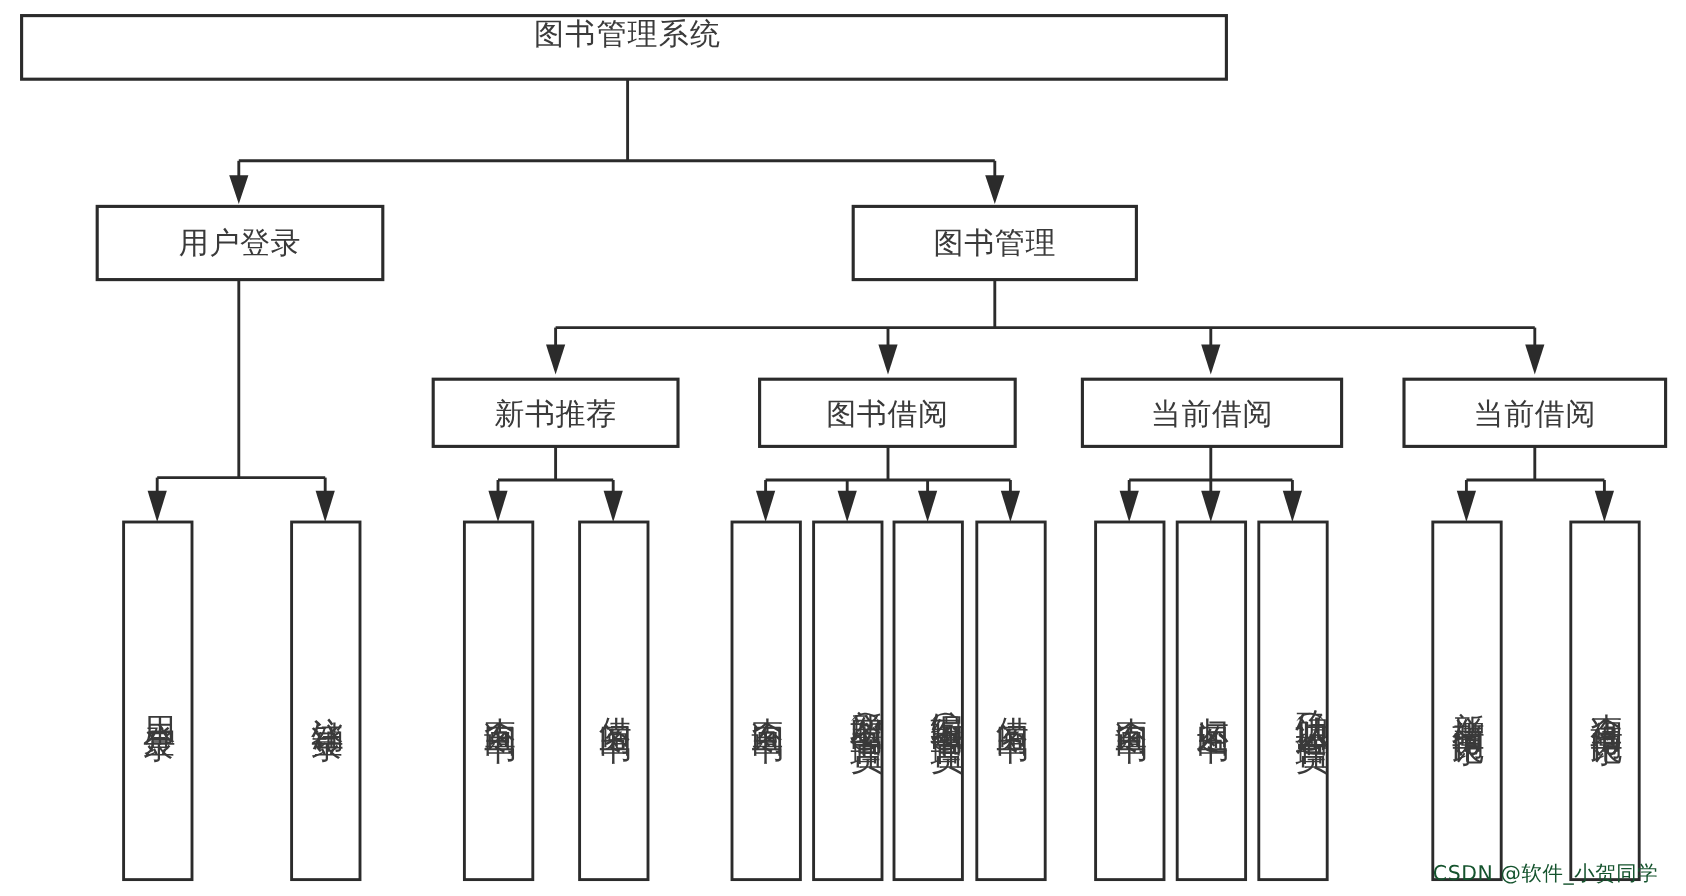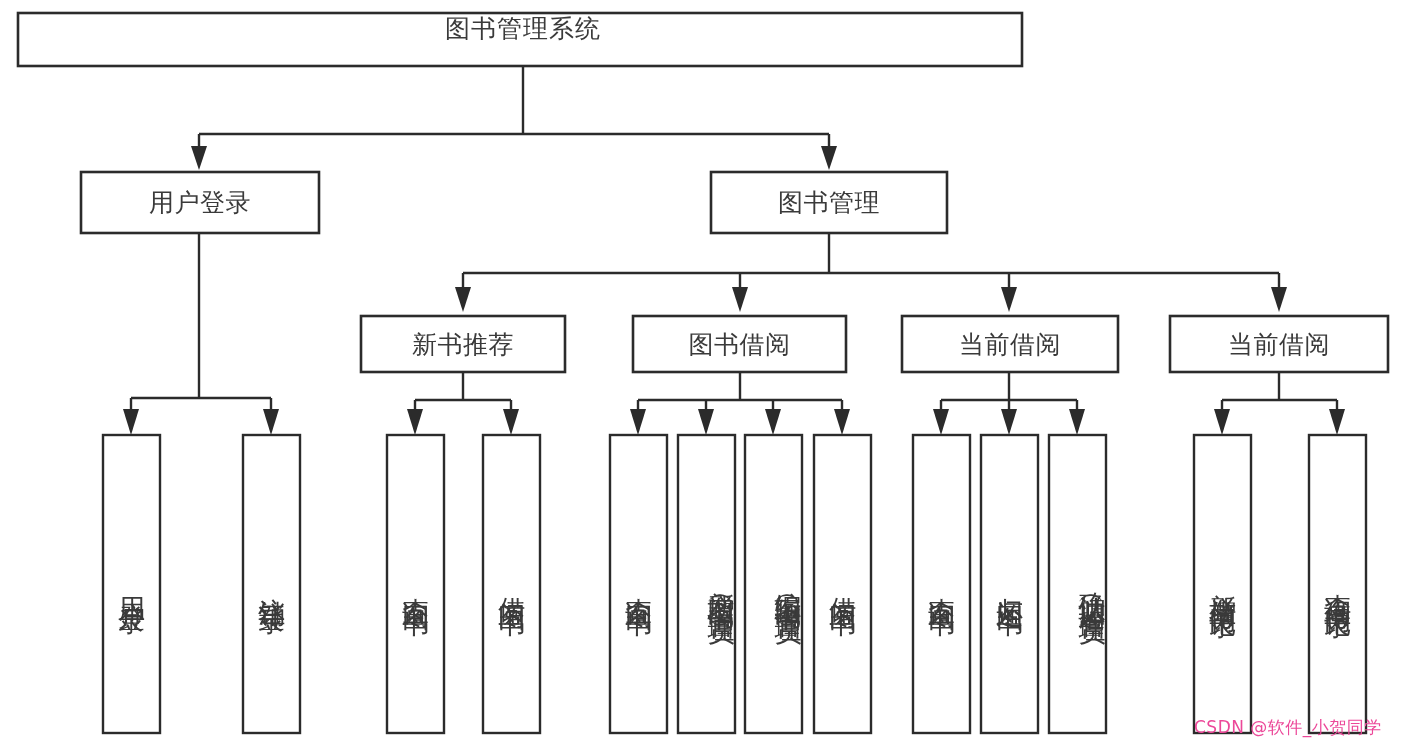--- a/index.html
+++ b/index.html
@@ -72,21 +72,21 @@
     align-items: center;
     justify-content: center;
   }
   .label-v-top {
     align-items: flex-start;
     justify-content: center;
   }
   .watermark {
     position: absolute;
     font-size: 17px;
-    color: #ec4899;
+    color: #14532d;
     font-family: "DejaVu Sans", "Liberation Sans", sans-serif;
     white-space: nowrap;
     letter-spacing: 0.5px;
   }
 </style>
 </head>
 <body>
 
 <div id="diagram-root">
 

